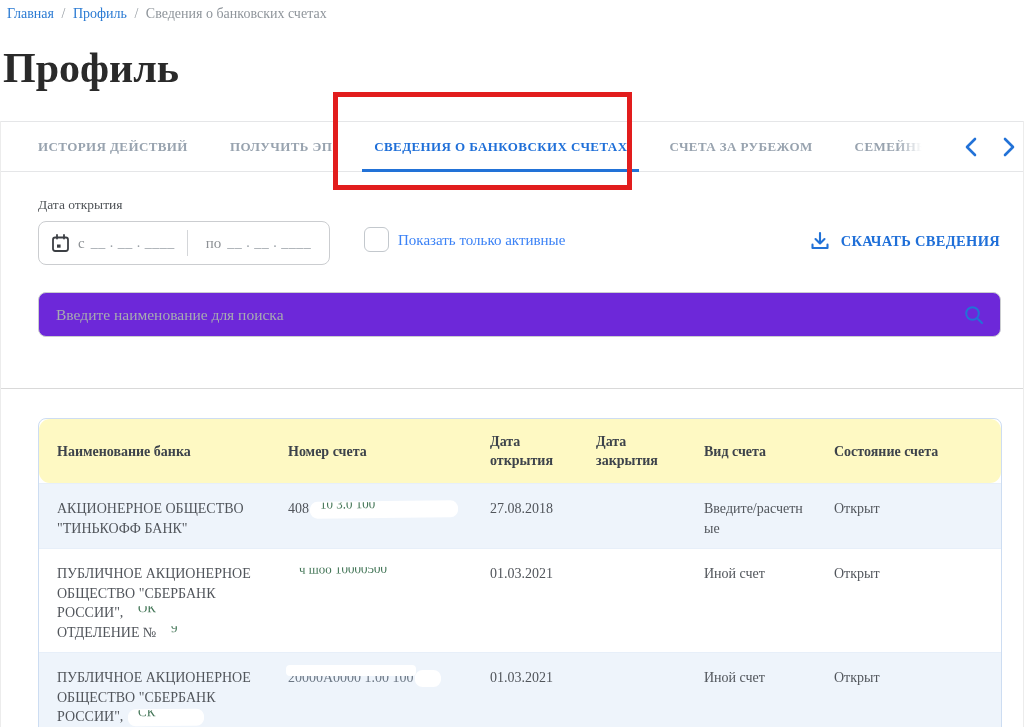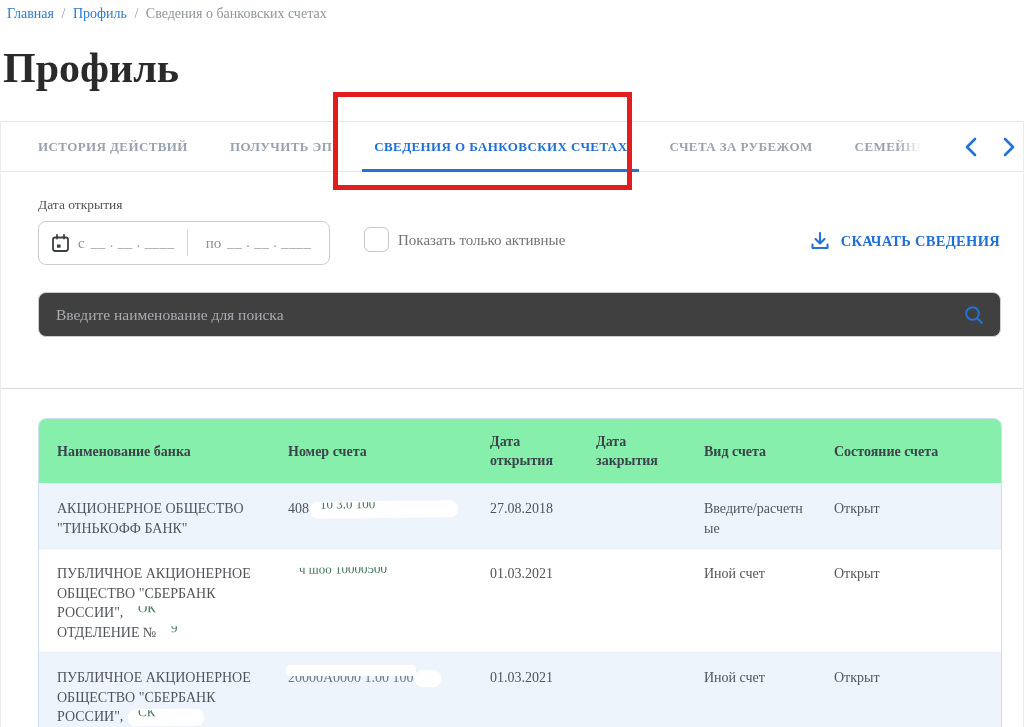--- a/index.html
+++ b/index.html
@@ -36,40 +36,40 @@
   
   .filter-label{position:absolute;left:38px;top:197px;font-size:13.5px;color:#4f5357;}
   .datebox{position:absolute;left:38px;top:221px;width:292px;height:44px;box-sizing:border-box;
            border:1px solid #cbcdd0;border-radius:8px;display:flex;align-items:center;padding:0 12px;background:#fff;cursor:text;}
   .datebox .pfx{color:#8d9195;font-size:15px;margin:0 6px 0 8px;}
   .datebox .ph{color:#9ba1a7;font-size:14px;letter-spacing:.5px;white-space:nowrap;}
   .datebox .vdiv{width:1px;height:26px;background:#d4d6d9;margin:0 10px 0 12px;}
 
   .checkbox{position:absolute;left:364px;top:227px;width:25px;height:25px;box-sizing:border-box;
             border:1.5px solid #c3c8cd;border-radius:6px;background:#fff;cursor:pointer;}
-  .checkbox-label{position:absolute;left:398px;top:232px;font-size:15px;color:#737373;}
+  .checkbox-label{position:absolute;left:398px;top:232px;font-size:15px;color:#3b82f6;}
 
   .download{position:absolute;top:231px;right:24px;display:flex;align-items:center;gap:11px;cursor:pointer;}
   .download .dl-text{color:#1f6fd8;font-size:14.5px;font-weight:600;letter-spacing:.3px;}
 
   
   .searchbox{position:absolute;left:38px;top:292px;width:963px;height:45px;box-sizing:border-box;
-             border:1px solid #cbcdd0;border-radius:8px;background:#404040;display:flex;align-items:center;cursor:text;}
+             border:1px solid #cbcdd0;border-radius:8px;background:#6d28d9;display:flex;align-items:center;cursor:text;}
   .searchbox .ph{margin-left:17px;font-size:15.5px;color:#a7abb0;flex:1;}
   .searchbox .mag{margin-right:15px;display:flex;}
 
   .hsep{position:absolute;left:0;top:388px;width:1024px;height:1px;background:#d9d9d9;}
   .edge-l{position:absolute;left:0;top:121px;bottom:0;width:1px;background:#ececec;}
   .edge-r{position:absolute;right:0;top:121px;bottom:0;width:1px;background:#ececec;}
 
   
   .table{position:absolute;left:38px;top:418px;width:964px;box-sizing:border-box;
          border:1px solid #cdddf2;border-radius:8px 8px 0 0;overflow:hidden;background:#fff;}
   .thead,.tr{display:grid;grid-template-columns:249px 202px 106px 108px 130px 1fr;}
-  .thead{background:#86efac;min-height:64px;}
+  .thead{background:#fef9c3;min-height:64px;border-radius:11px;}
   .th{display:flex;align-items:center;font-size:14px;font-weight:700;color:#3d434b;line-height:19px;
       padding-right:14px;}
   .th:first-child,.td:first-child{padding-left:18px;}
   .tr{background:#fff;border-top:1px solid #e7eff9;min-height:64px;}
   .tr.shade{background:#eef4fb;}
   .td{font-size:14px;color:#51555b;line-height:19.5px;padding:15px 14px 10px 0;box-sizing:border-box;}
   .td.cell-type{word-break:break-all;max-width:118px;}
 
   
   .redact{position:relative;display:inline-block;height:15px;border-radius:8px;background:#fff;

